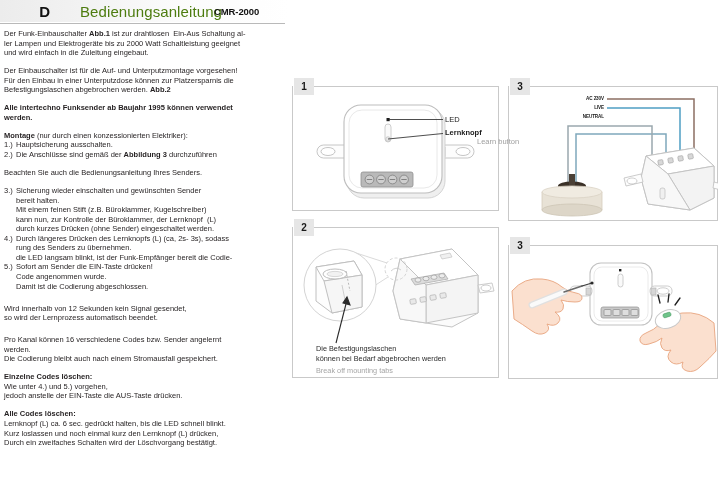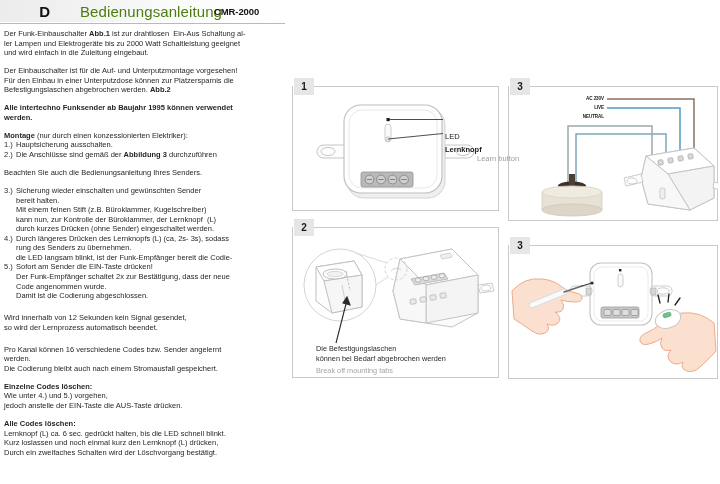--- a/index.html
+++ b/index.html
@@ -123,21 +123,20 @@
   #panel2 { left: 292px; top: 219px; width: 207px; height: 159px; }
   #panel3 { left: 508px; top: 78px; width: 210px; height: 143px; }
   #panel4 { left: 508px; top: 237px; width: 210px; height: 142px; }
 
   
   .plabel {
     position: absolute;
     font-size: 7.5px;
     color: #1a1a1a;
     white-space: nowrap;
-    margin-top: 17px;
   }
   .plabel.bold { font-weight: bold; }
   .plabel.gray { color: #9e9e9e; padding-left: 32px; }
   .wirelabel {
     position: absolute;
     font-size: 4.6px;
     font-weight: bold;
     color: #1a1a1a;
     text-align: right;
     white-space: nowrap;
@@ -217,21 +216,20 @@
         <span class="txt">
           <div class="line">Durch längeres Drücken des Lernknopfs (L) (ca, 2s- 3s), sodass</div>
           <div class="line">rung des Senders zu übernehmen.</div>
           <div class="line">die LED langsam blinkt, ist der Funk-Empfänger bereit die Codie-</div>
         </span>
       </div>
       <div class="numrow">
         <span class="num">5.)</span>
         <span class="txt">
           <div class="line">Sofort am Sender die EIN-Taste drücken!</div>
-          <div class="line">Der Funk-Empfänger schaltet 2x zur Bestätigung, dass der neue</div>
           <div class="line">Code angenommen wurde.</div>
           <div class="line">Damit ist die Codierung abgeschlossen.</div>
         </span>
       </div>
     </div>
   </div>
 
   <div class="gap-sm"></div>
 
   <div class="para">

